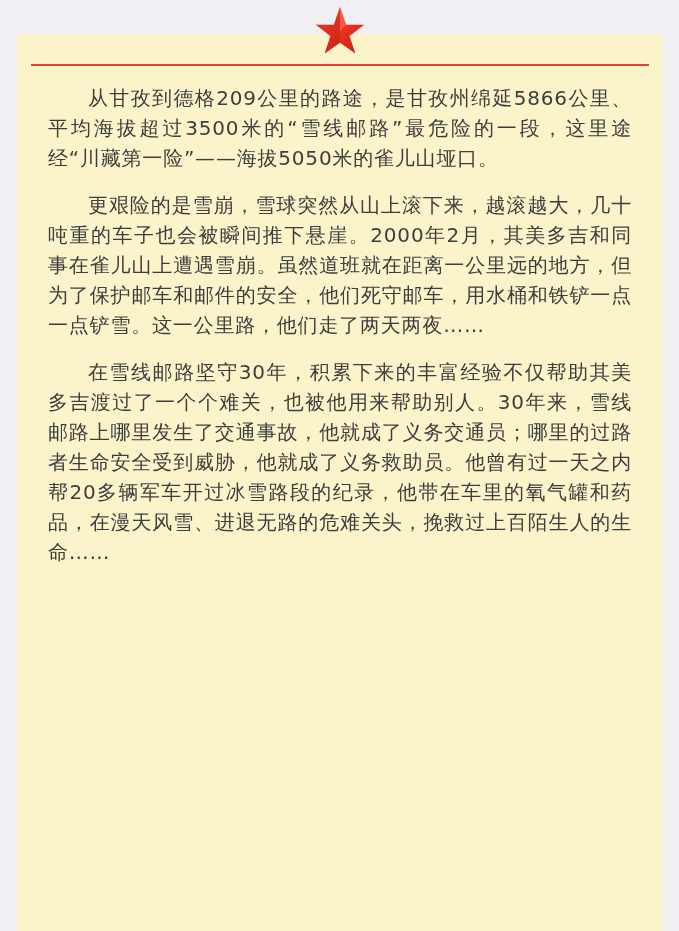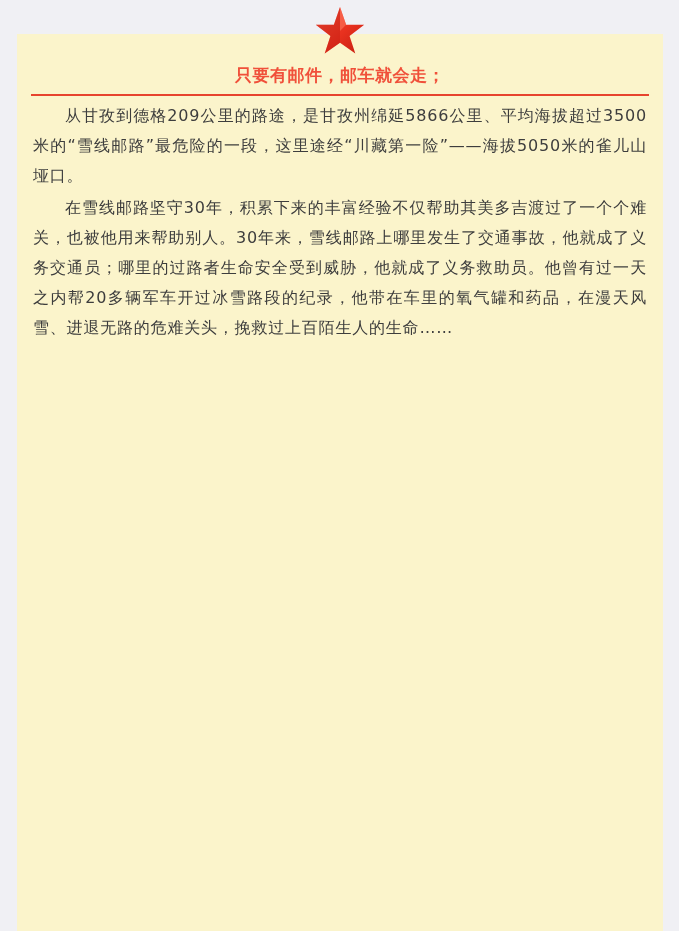--- a/index.html
+++ b/index.html
@@ -49,23 +49,23 @@
   }
   .divider {
     border: none;
     border-top: 2px solid #e7442e;
     margin: 4px 0 0 0;
   }
   .article {
     margin-top: 5px;
   }
   .article p {
-    margin: 2px;
+    margin: 17px;
     color: #3d3d3d;
-    font-size: 16px;
+    font-size: 20px;
     line-height: 30px;
     letter-spacing: 0.8px;
     text-align: justify;
     text-indent: 2em;
   }
 </style>
 </head>
 <body>
 
 <div class="canvas">
@@ -81,25 +81,25 @@
       </defs>
       <polygon points="50,2 61.8,36.2 96.6,36.2 68.4,57.8 79.4,91.4 50,70.5 20.6,91.4 31.6,57.8 3.4,36.2 38.2,36.2" fill="url(#starGrad)"></polygon>
       <polygon points="50,2 50,70.5 20.6,91.4 31.6,57.8 3.4,36.2 38.2,36.2" fill="#b71a10" opacity="0.35"></polygon>
       <polygon points="50,2 61.8,36.2 50,48 50,2" fill="#ff7a60" opacity="0.55"></polygon>
     </svg>
   </div>
 
   <div class="sheet">
 
     <div class="slogan-block">
-      <p class="slogan">只要有邮件，邮车就会走；</p>
     </div>
 
     <hr class="divider">
 
     <div class="article">
       <p>从甘孜到德格209公里的路途，是甘孜州绵延5866公里、平均海拔超过3500米的“雪线邮路”最危险的一段，这里途经“川藏第一险”——海拔5050米的雀儿山垭口。</p>
+      <p>更艰险的是雪崩，雪球突然从山上滚下来，越滚越大，几十吨重的车子也会被瞬间推下悬崖。2000年2月，其美多吉和同事在雀儿山上遭遇雪崩。虽然道班就在距离一公里远的地方，但为了保护邮车和邮件的安全，他们死守邮车，用水桶和铁铲一点一点铲雪。这一公里路，他们走了两天两夜……</p>
       <p>在雪线邮路坚守30年，积累下来的丰富经验不仅帮助其美多吉渡过了一个个难关，也被他用来帮助别人。30年来，雪线邮路上哪里发生了交通事故，他就成了义务交通员；哪里的过路者生命安全受到威胁，他就成了义务救助员。他曾有过一天之内帮20多辆军车开过冰雪路段的纪录，他带在车里的氧气罐和药品，在漫天风雪、进退无路的危难关头，挽救过上百陌生人的生命……</p>
 
     </div>
 
   </div>
 </div>
 
 </body></html>

